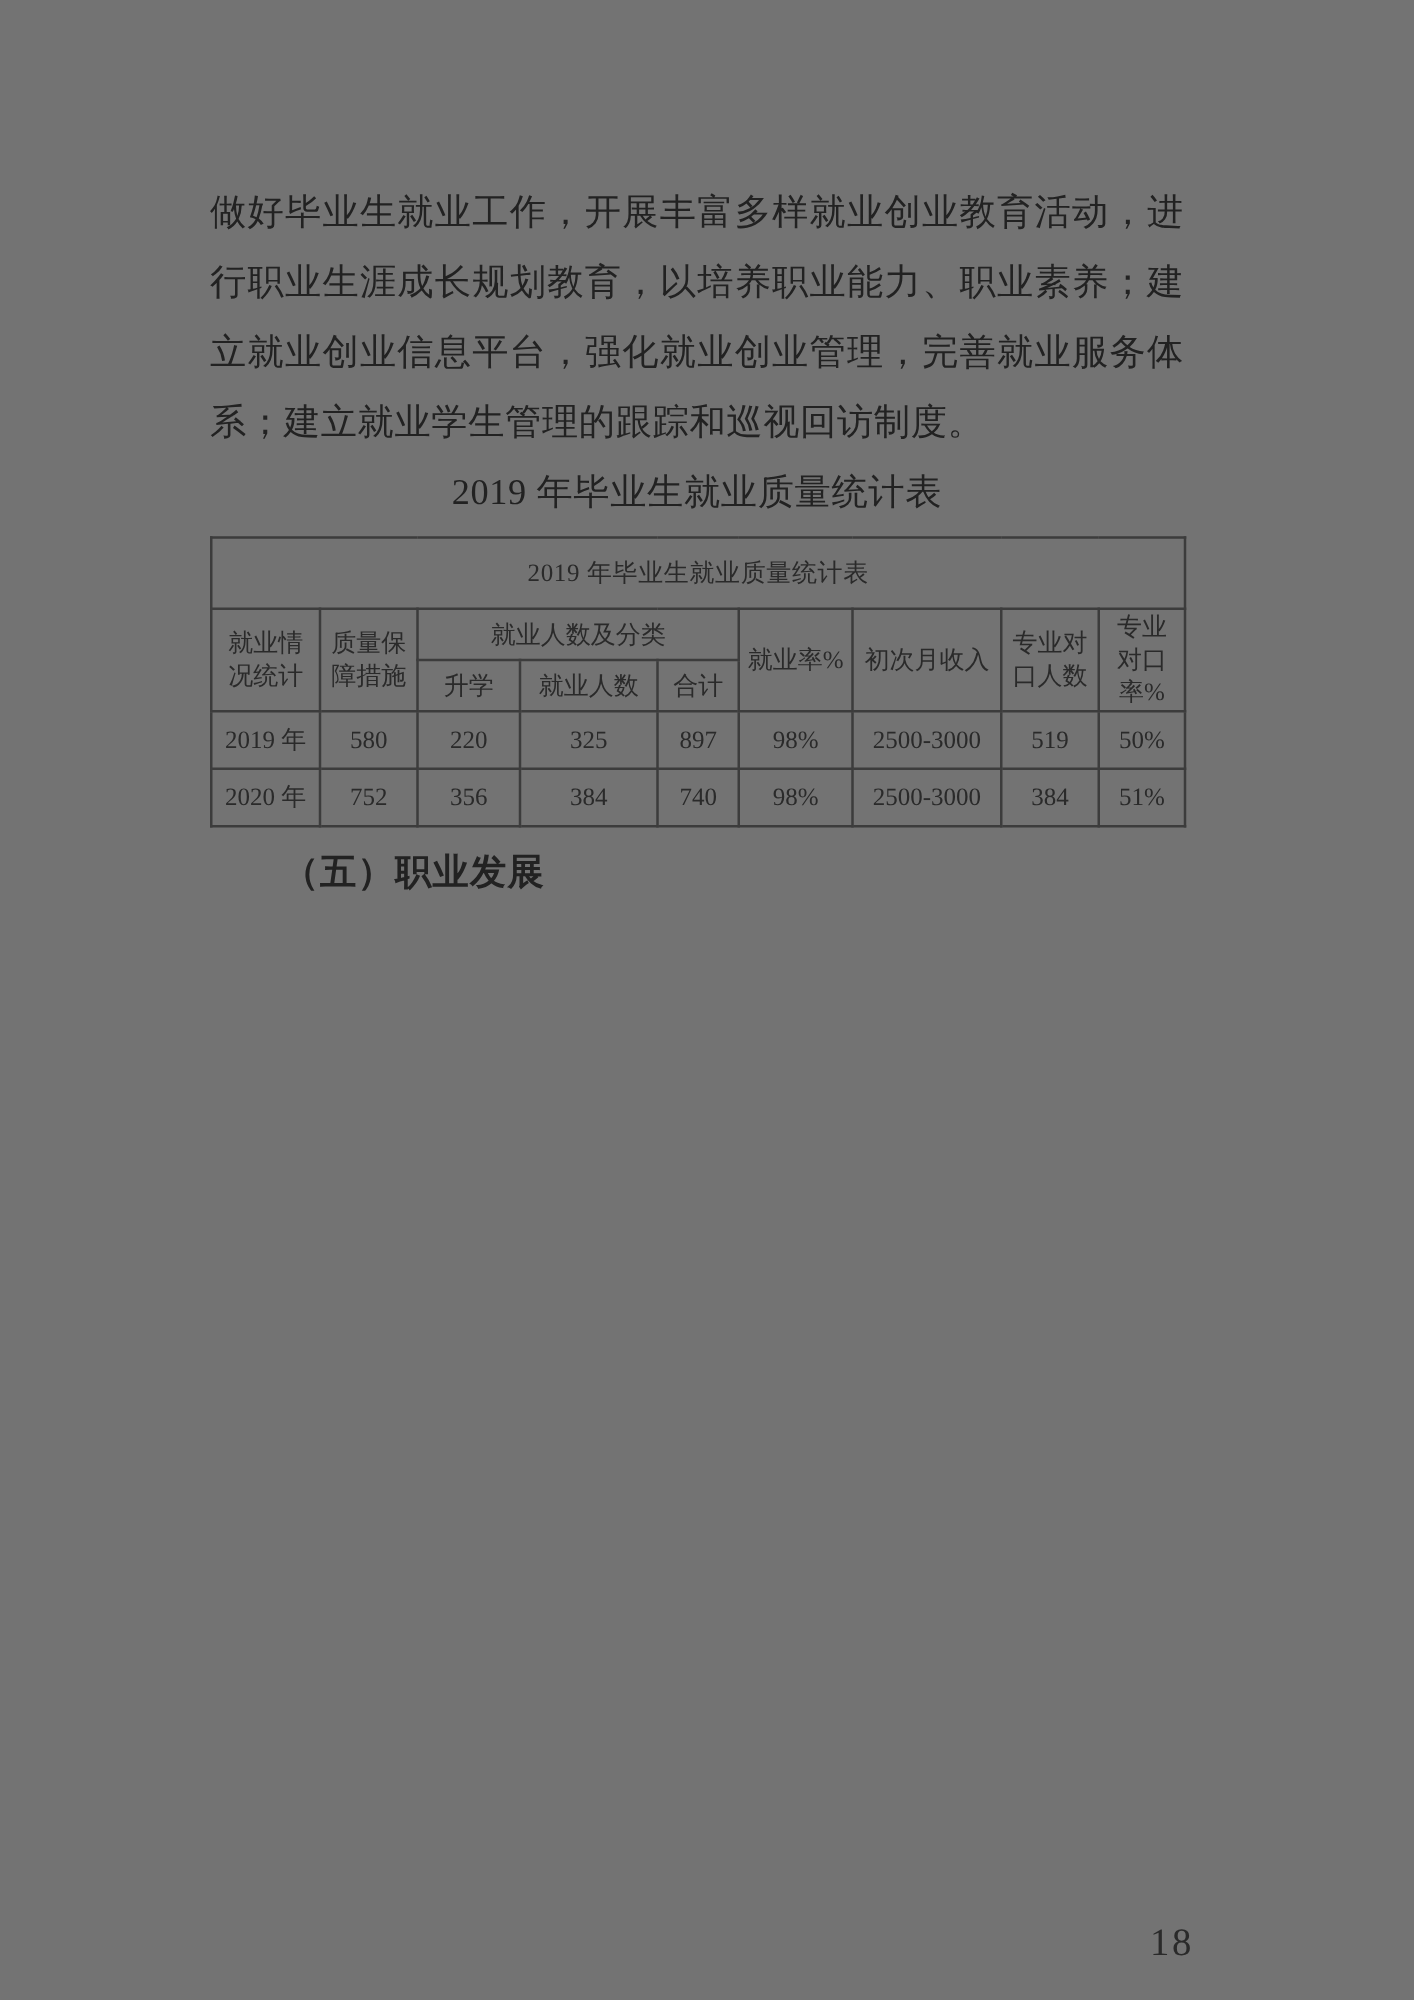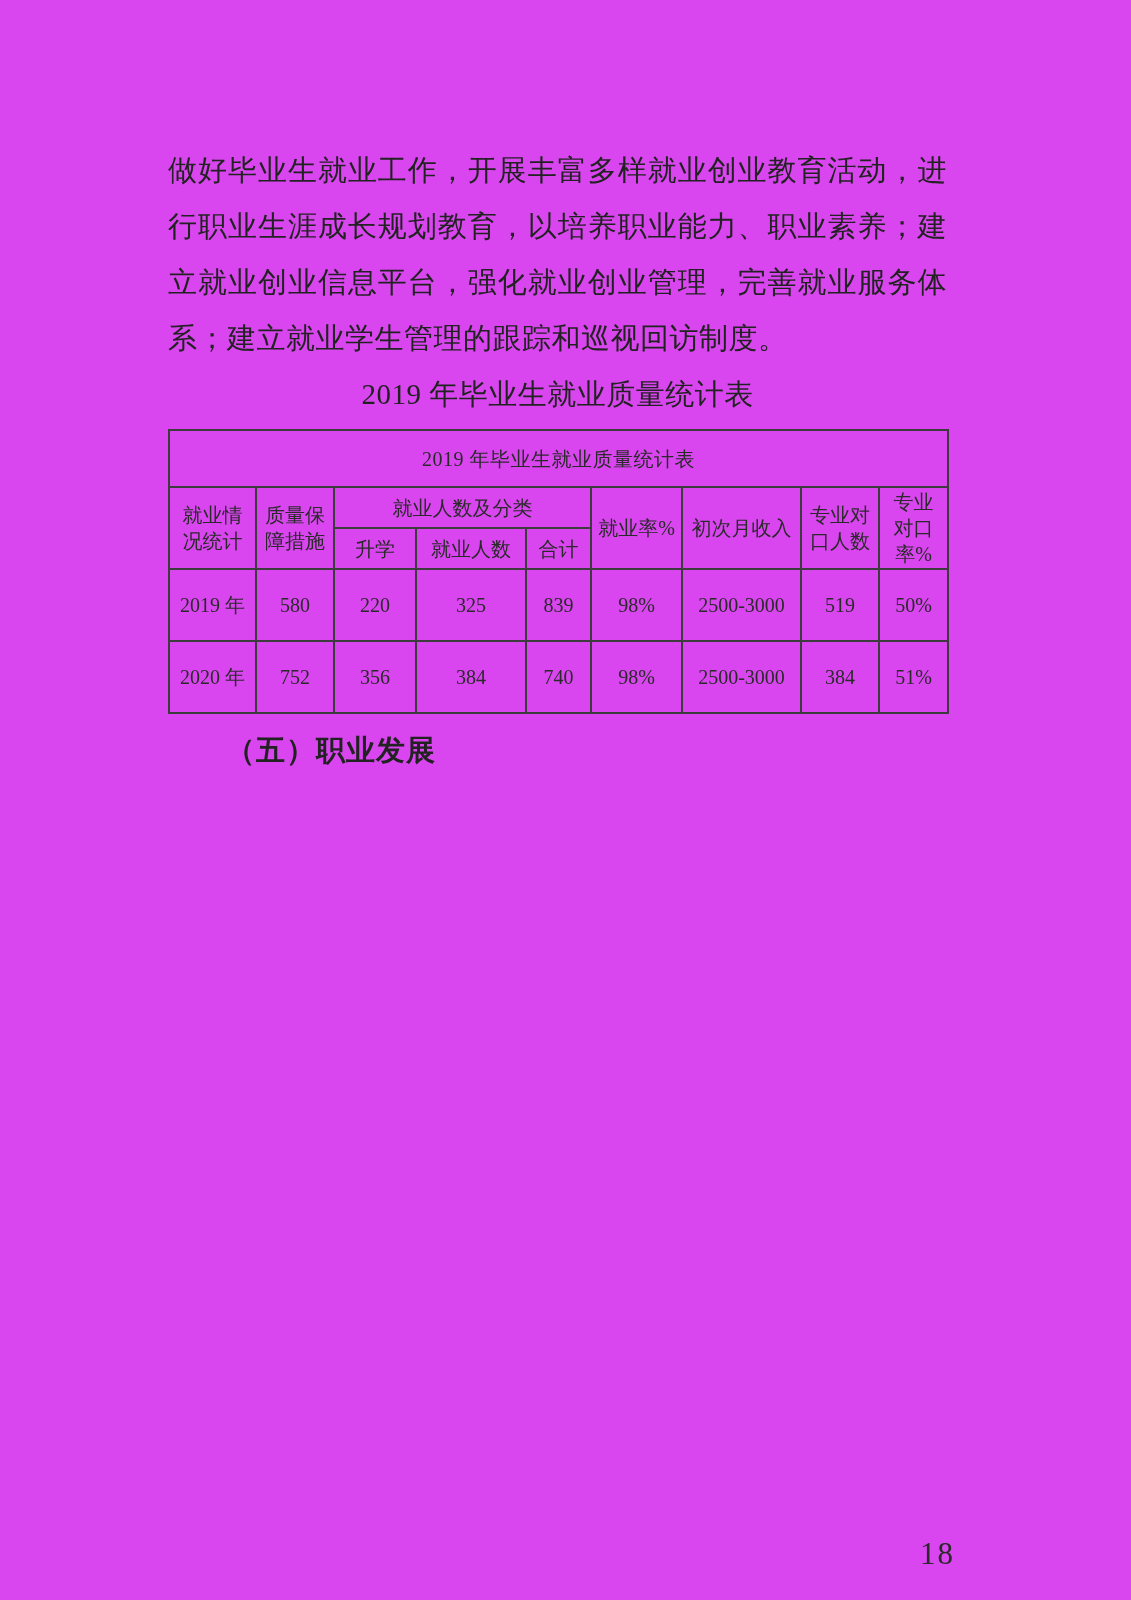--- a/index.html
+++ b/index.html
@@ -1,21 +1,21 @@
 <!DOCTYPE html>
 <html><head>
 <meta charset="utf-8">
 <style>
   * { margin: 0; padding: 0; box-sizing: border-box; }
   html, body { background: #e8e8e8; }
   .page {
     position: relative;
     width: 1131px;
     height: 1600px;
-    background: #d946ef;
+    background: #737373;
     margin: 0 auto;
     font-family: "Liberation Serif", "DejaVu Serif", serif;
     color: #1f1f1f;
     overflow: hidden;
   }
   .content {
     position: absolute;
     left: 168px;
     top: 0;
     width: 779px;
@@ -53,21 +53,21 @@
     padding: 1px 4px;
     overflow: hidden;
   }
   td.tbl-title {
     font-size: 28px;
     height: 57px;
     letter-spacing: 0.5px;
   }
   tr.hdr-row-1 td { height: 29px; }
   tr.hdr-row-2 td { height: 28px; }
-  tr.data-row td { height: 72px; }
+  tr.data-row td { height: 46px; }
   .sec-heading {
     margin-top: 8px;
     font-size: 29px;
     line-height: 56px;
     letter-spacing: 1px;
     text-indent: 2em;
     color: #222222;
     font-weight: bold;
   }
   .bold-heading {
@@ -128,21 +128,21 @@
       <tr class="hdr-row-2">
         <td>升学</td>
         <td>就业人数</td>
         <td>合计</td>
       </tr>
       <tr class="data-row">
         <td>2019 年</td>
         <td>580</td>
         <td>220</td>
         <td>325</td>
-        <td>839</td>
+        <td>897</td>
         <td>98%</td>
         <td>2500-3000</td>
         <td>519</td>
         <td>50%</td>
       </tr>
       <tr class="data-row">
         <td>2020 年</td>
         <td>752</td>
         <td>356</td>
         <td>384</td>

